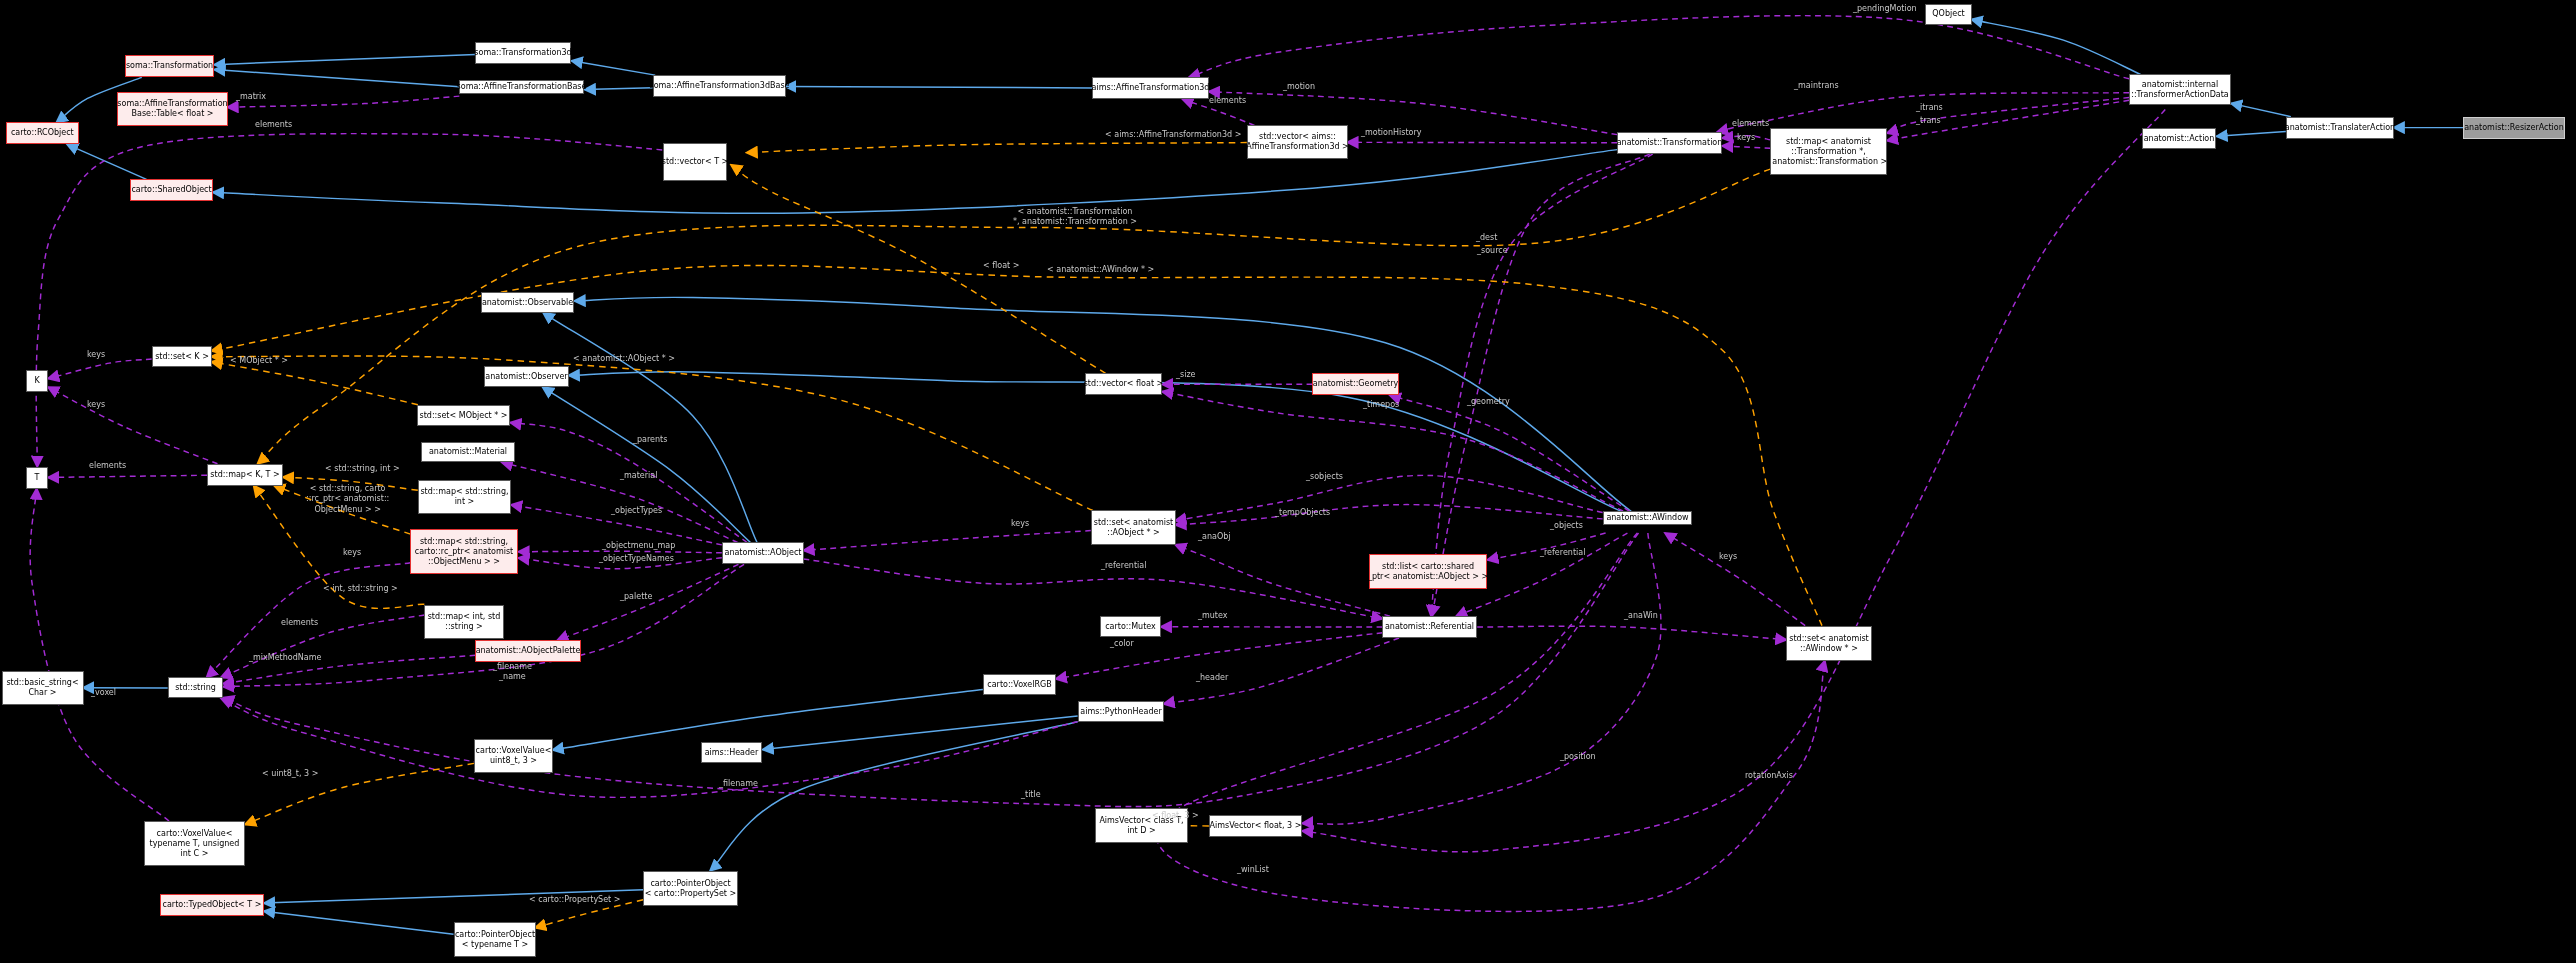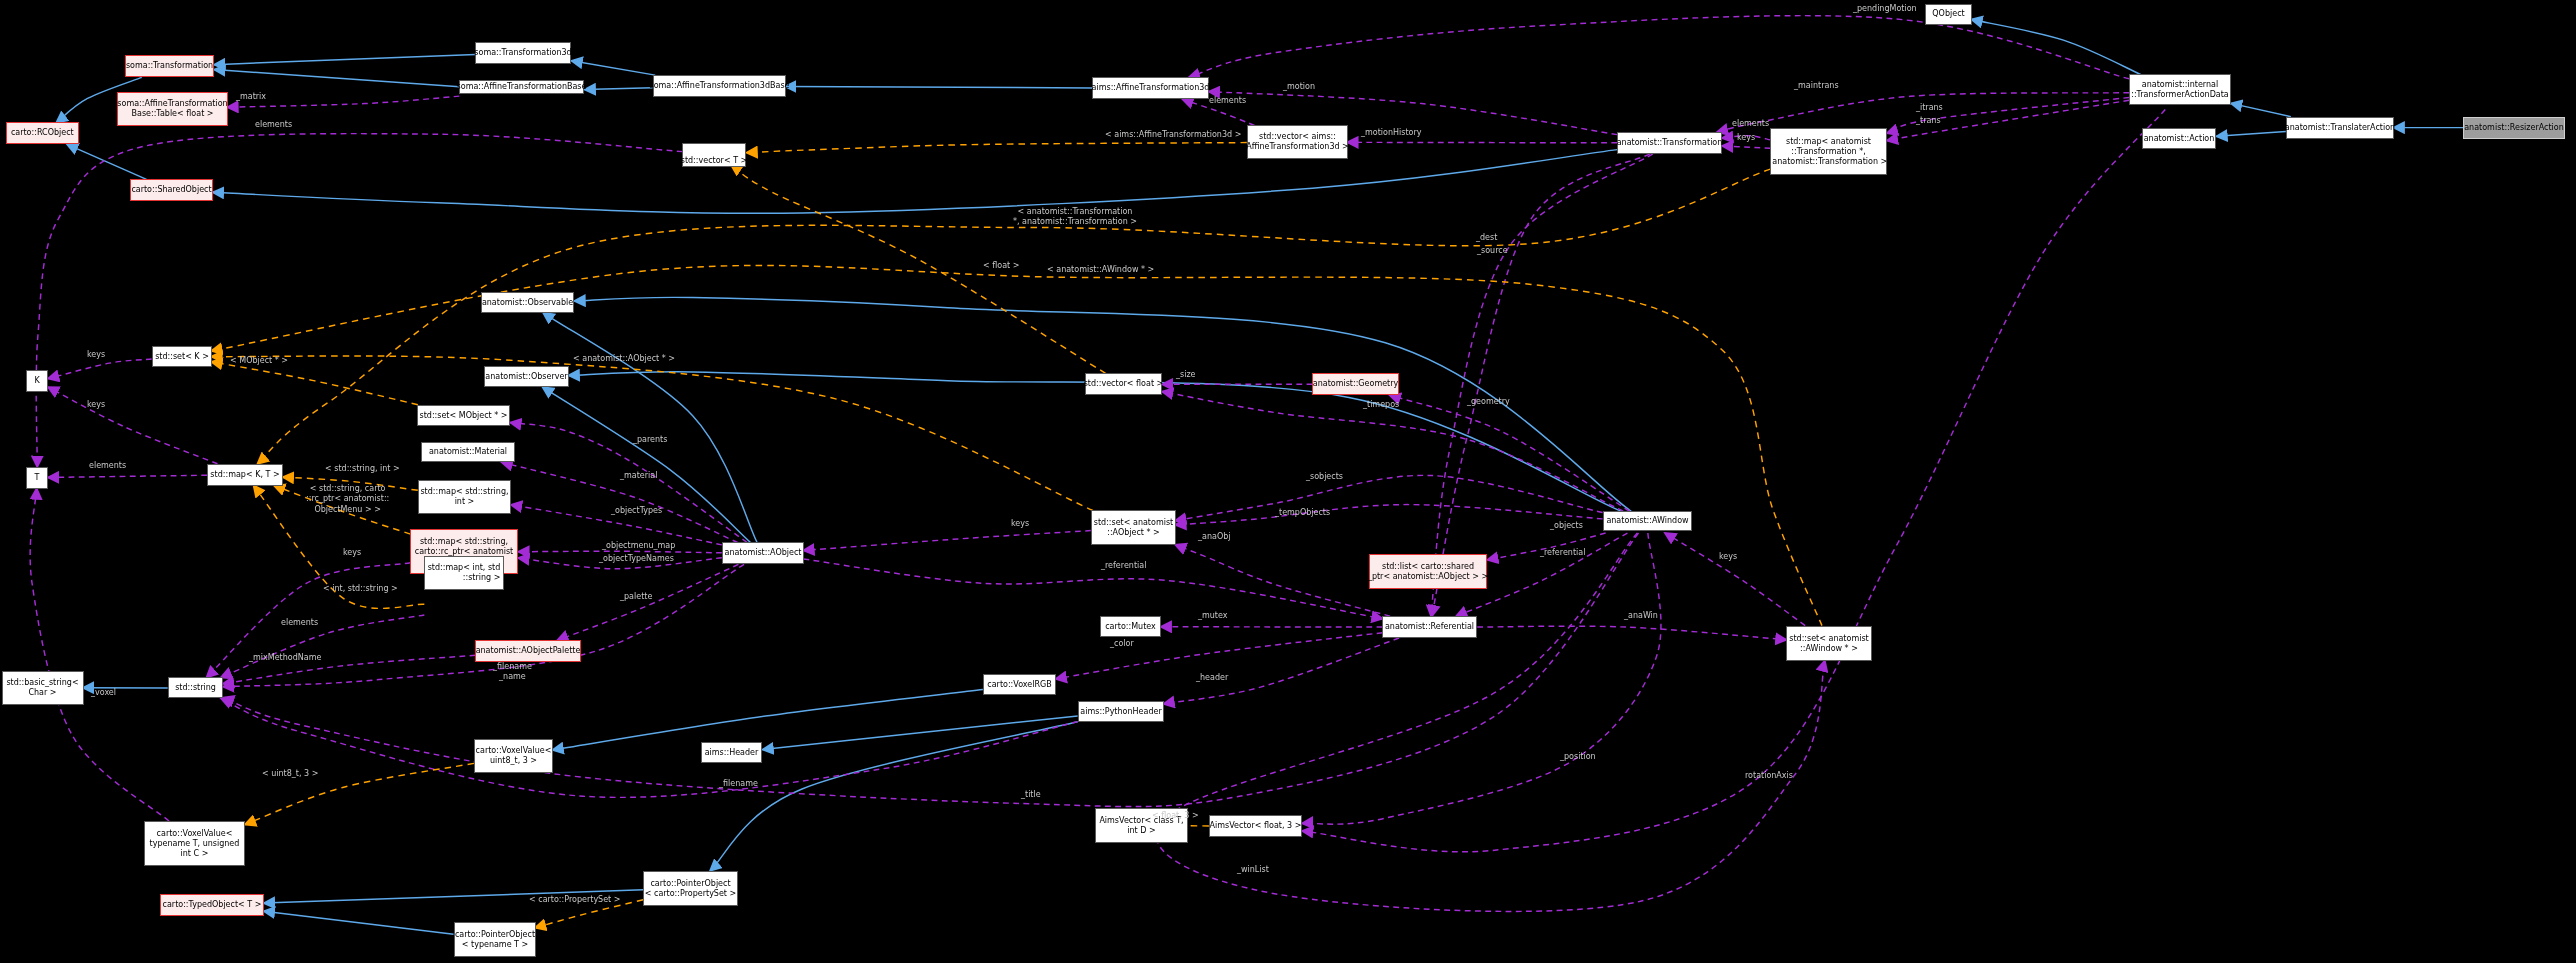--- a/index.html
+++ b/index.html
@@ -113,21 +113,21 @@
       <path d="M882,1233.9183673469388 C868.3333333333334,1237.265306122449 824.6666666666666,1247.587487453998 800,1254 C775.3333333333334,1260.412512546002 745,1269.327868852459 734,1272.3934426229507" stroke="#ffa200" stroke-width="2" fill="none" stroke-dasharray="9,7" marker-end="url(#arr_t)"></path>
     </svg>
 <div class="node red" style="left: 5.8px; top: 122px; width: 73px; height: 22px;"><span>carto::RCObject</span></div>
     <div class="node red" style="left: 125px; top: 55px; width: 89px; height: 22px;"><span>soma::Transformation</span></div>
     <div class="node red" style="left: 117px; top: 92px; width: 111px; height: 34px;"><span>soma::AffineTransformation
 Base::Table&lt; float &gt;</span></div>
     <div class="node red" style="left: 130px; top: 179px; width: 83px; height: 22px;"><span>carto::SharedObject</span></div>
     <div class="node" style="left: 475px; top: 42px; width: 96px; height: 22px;"><span>soma::Transformation3d</span></div>
     <div class="node" style="left: 459px; top: 80px; width: 125px; height: 14px;"><span>soma::AffineTransformationBase</span></div>
     <div class="node" style="left: 653px; top: 75px; width: 133px; height: 22px;"><span>soma::AffineTransformation3dBase</span></div>
-    <div class="node" style="left: 682px; top: 143px; width: 64px; height: 24px; align-items: flex-end;"><span>std::vector&lt; T &gt;</span></div>
+    <div class="node" style="left: 663px; top: 143px; width: 64px; height: 38px;"><span>std::vector&lt; T &gt;</span></div>
     <div class="node" style="left: 1092px; top: 77px; width: 117px; height: 22px;"><span>aims::AffineTransformation3d</span></div>
     <div class="node" style="left: 1247px; top: 125px; width: 101px; height: 34px;"><span>std::vector&lt; aims::
 AffineTransformation3d &gt;</span></div>
     <div class="node" style="left: 1617px; top: 132px; width: 105px; height: 22px;"><span>anatomist::Transformation</span></div>
     <div class="node" style="left: 1770px; top: 128px; width: 117px; height: 47px;"><span>std::map&lt; anatomist
 ::Transformation *,
  anatomist::Transformation &gt;</span></div>
     <div class="node" style="left: 1925px; top: 3.6px; width: 47px; height: 21px;"><span>QObject</span></div>
     <div class="node" style="left: 2129px; top: 74px; width: 102px; height: 31px;"><span>anatomist::internal
 ::TransformerActionData</span></div>
@@ -136,21 +136,21 @@
     <div class="node sel" style="left: 2463px; top: 117px; width: 102px; height: 22px;"><span>anatomist::ResizerAction</span></div>
     <div class="node" style="left: 481px; top: 292px; width: 93px; height: 21px;"><span>anatomist::Observable</span></div>
     <div class="node" style="left: 484px; top: 366px; width: 85px; height: 21px;"><span>anatomist::Observer</span></div>
     <div class="node" style="left: 417px; top: 405px; width: 93px; height: 21px;"><span>std::set&lt; MObject * &gt;</span></div>
     <div class="node" style="left: 421px; top: 442px; width: 94px; height: 20.4px;"><span>anatomist::Material</span></div>
     <div class="node" style="left: 418px; top: 480px; width: 93px; height: 34px;"><span>std::map&lt; std::string,
 int &gt;</span></div>
     <div class="node red" style="left: 410px; top: 529px; width: 108px; height: 45px;"><span>std::map&lt; std::string,
 carto::rc_ptr&lt; anatomist
 ::ObjectMenu &gt; &gt;</span></div>
-    <div class="node" style="left: 424px; top: 556px; width: 80px; height: 34px; text-align: right;"><span>std::map&lt; int, std
+    <div class="node" style="left: 424px; top: 605px; width: 80px; height: 34px;"><span>std::map&lt; int, std
 ::string &gt;</span></div>
     <div class="node red" style="left: 475px; top: 640px; width: 106px; height: 22px;"><span>anatomist::AObjectPalette</span></div>
     <div class="node" style="left: 722px; top: 542px; width: 82px; height: 22px;"><span>anatomist::AObject</span></div>
     <div class="node" style="left: 152px; top: 346px; width: 60px; height: 21px;"><span>std::set&lt; K &gt;</span></div>
     <div class="node" style="left: 26px; top: 370px; width: 22px; height: 22px;"><span>K</span></div>
     <div class="node" style="left: 26px; top: 467px; width: 22px; height: 22px;"><span>T</span></div>
     <div class="node" style="left: 207px; top: 464px; width: 76px; height: 22px;"><span>std::map&lt; K, T &gt;</span></div>
     <div class="node" style="left: 168px; top: 677px; width: 55px; height: 21px;"><span>std::string</span></div>
     <div class="node" style="left: 1.5px; top: 671px; width: 82px; height: 34px;"><span>std::basic_string&lt;
 Char &gt;</span></div>
@@ -162,21 +162,21 @@
 uint8_t, 3 &gt;</span></div>
     <div class="node" style="left: 701px; top: 742px; width: 61px; height: 21px;"><span>aims::Header</span></div>
     <div class="node" style="left: 1078px; top: 701px; width: 86px; height: 21px;"><span>aims::PythonHeader</span></div>
     <div class="node" style="left: 983px; top: 674px; width: 73px; height: 21px;"><span>carto::VoxelRGB</span></div>
     <div class="node" style="left: 1100px; top: 616px; width: 61px; height: 21px;"><span>carto::Mutex</span></div>
     <div class="node" style="left: 1382px; top: 616px; width: 95px; height: 22px;"><span>anatomist::Referential</span></div>
     <div class="node red" style="left: 1369px; top: 554px; width: 118px; height: 35px;"><span>std::list&lt; carto::shared
 _ptr&lt; anatomist::AObject &gt; &gt;</span></div>
     <div class="node red" style="left: 1312px; top: 373px; width: 87px; height: 22px;"><span>anatomist::Geometry</span></div>
     <div class="node" style="left: 1085px; top: 373px; width: 77px; height: 22px;"><span>std::vector&lt; float &gt;</span></div>
-    <div class="node" style="left: 1603px; top: 511px; width: 89px; height: 20px;"><span>anatomist::AWindow</span></div>
+    <div class="node" style="left: 1603px; top: 511px; width: 89px; height: 14px;"><span>anatomist::AWindow</span></div>
     <div class="node" style="left: 1786px; top: 626px; width: 86px; height: 35px;"><span>std::set&lt; anatomist
 ::AWindow * &gt;</span></div>
     <div class="node" style="left: 1091px; top: 510px; width: 85px; height: 35px;"><span>std::set&lt; anatomist
 ::AObject * &gt;</span></div>
     <div class="node" style="left: 1063px; top: 808px; width: 93px; height: 35px; margin-left: 32px;"><span>AimsVector&lt; class T,
 int D &gt;</span></div>
     <div class="node" style="left: 1209px; top: 815px; width: 93px; height: 22px;"><span>AimsVector&lt; float, 3 &gt;</span></div>
     <div class="node" style="left: 643px; top: 871px; width: 95px; height: 35px;"><span>carto::PointerObject
 &lt; carto::PropertySet &gt;</span></div>
     <div class="node" style="left: 454px; top: 922px; width: 82px; height: 35px;"><span>carto::PointerObject

